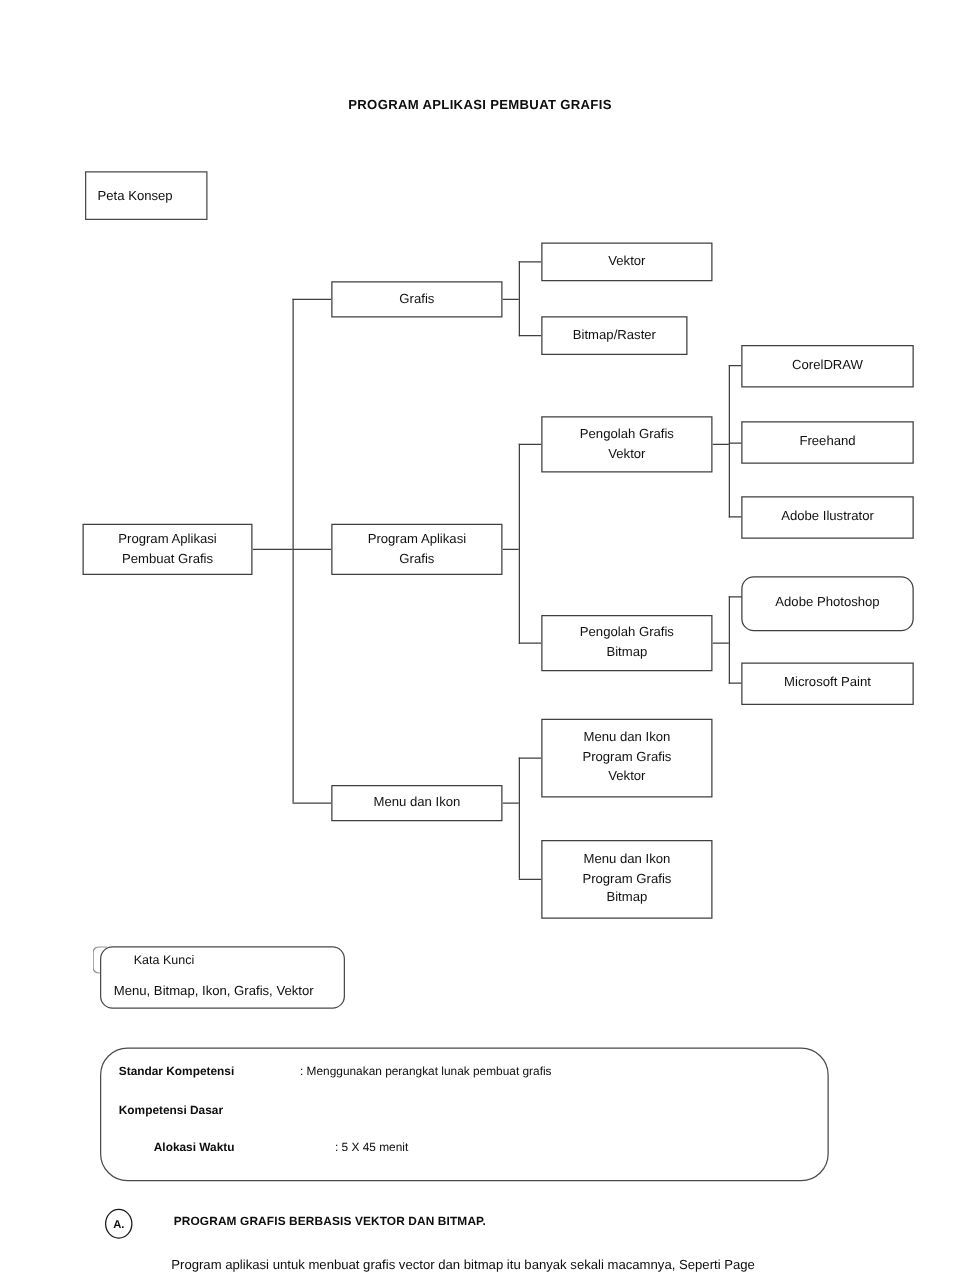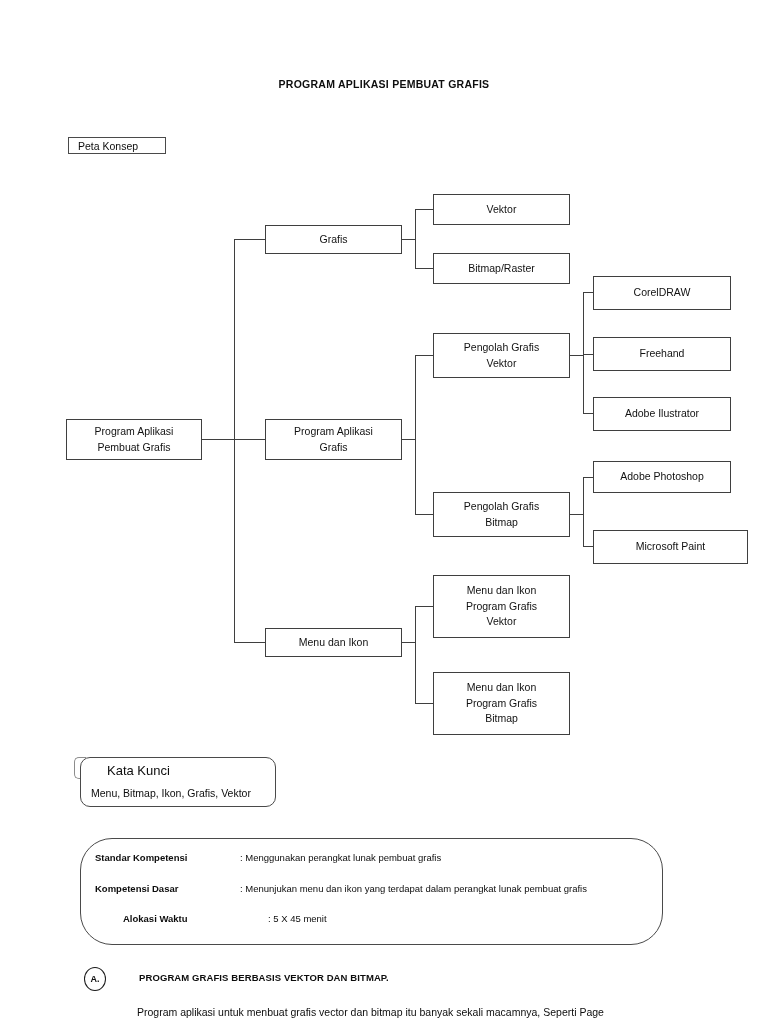--- a/index.html
+++ b/index.html
@@ -42,21 +42,21 @@
     text-align: center;
     color: #111;
     z-index: 3;
   }
   .node .ln { display: block; white-space: nowrap; }
 
   
   #peta-konsep {
     position: absolute;
     left: 68px; top: 137px;
-    width: 98px; height: 17px;
+    width: 98px; height: 39px;
     box-sizing: border-box;
     border: 1.3px solid #4a4a4a;
     background: #fff;
     display: flex; align-items: center;
     padding-left: 9px;
     font-size: 10.5px;
     z-index: 3;
   }
 
   
@@ -91,38 +91,38 @@
     box-sizing: border-box;
     border: 1.3px solid #8c8c8c;
     border-right: none;
     border-radius: 5px 0 0 5px;
     background: #fff;
     z-index: 2;
   }
   #kk-title {
     position: absolute;
     left: 10px; top: 5px;
-    font-size: 13px;
+    font-size: 10px;
     padding-left: 16px;
   }
   #kk-words {
     position: absolute;
     left: 10px; top: 29px;
     font-size: 10.5px;
     white-space: nowrap;
   }
 
   
   #competency-card {
     position: absolute;
     left: 80px; top: 838px;
     width: 583px; height: 107px;
     box-sizing: border-box;
     border: 1.3px solid #4a4a4a;
-    border-radius: 32px;
+    border-radius: 22px;
     background: #fff;
     z-index: 3;
   }
   .comp-row {
     position: absolute;
     left: 14px;
     width: 560px;
     height: 14px;
     font-size: 9.5px;
     white-space: nowrap;
@@ -217,21 +217,21 @@
 </div>
 
 <div class="node" style="left:265px; top:225px; width:137px; height:29px;">
   <span class="ln">Grafis</span>
 </div>
 
 <div class="node" style="left:433px; top:194px; width:137px; height:31px;">
   <span class="ln">Vektor</span>
 </div>
 
-<div class="node" style="left:433px; top:253px; width:137px; height:31px;">
+<div class="node" style="left:433px; top:253px; width:117px; height:31px;">
   <span class="ln">Bitmap/Raster</span>
 </div>
 
 <div class="node" style="left:265px; top:419px; width:137px; height:41px;">
   <span class="ln">Program Aplikasi</span>
   <span class="ln">Grafis</span>
 </div>
 
 <div class="node" style="left:433px; top:333px; width:137px; height:45px;">
   <span class="ln">Pengolah Grafis</span>
@@ -248,25 +248,25 @@
 </div>
 
 <div class="node" style="left:593px; top:337px; width:138px; height:34px;">
   <span class="ln">Freehand</span>
 </div>
 
 <div class="node" style="left:593px; top:397px; width:138px; height:34px;">
   <span class="ln">Adobe Ilustrator</span>
 </div>
 
-<div class="node" style="left:593px; top:461px; width:138px; height:32px;">
+<div class="node" style="left:593px; top:461px; width:138px; height:44px;border-radius:10px;">
   <span class="ln">Adobe Photoshop</span>
 </div>
 
-<div class="node" style="left:593px; top:530px; width:155px; height:34px;">
+<div class="node" style="left:593px; top:530px; width:138px; height:34px;">
   <span class="ln">Microsoft Paint</span>
 </div>
 
 <div class="node" style="left:265px; top:628px; width:137px; height:29px;">
   <span class="ln">Menu dan Ikon</span>
 </div>
 
 <div class="node" style="left:433px; top:575px; width:137px; height:63px;">
   <span class="ln">Menu dan Ikon</span>
   <span class="ln">Program Grafis</span>
@@ -285,21 +285,20 @@
   <div id="kk-words">Menu, Bitmap, Ikon, Grafis, Vektor</div>
 </div>
 
 <div id="competency-card">
   <div class="comp-row" id="comp-row-0">
     <span class="lbl">Standar Kompetensi</span>
     <span class="val">: Menggunakan perangkat lunak pembuat grafis</span>
   </div>
   <div class="comp-row" id="comp-row-1">
     <span class="lbl">Kompetensi Dasar</span>
-    <span class="val">: Menunjukan menu dan ikon yang terdapat dalam perangkat lunak pembuat grafis</span>
   </div>
   <div class="comp-row" id="comp-row-2">
     <span class="lbl">Alokasi Waktu</span>
     <span class="val">: 5 X 45 menit</span>
   </div>
 </div>
 
 <div id="section-marker">A.</div>
 <div id="section-heading">PROGRAM GRAFIS BERBASIS VEKTOR DAN BITMAP.</div>
 <div id="body-paragraph">Program aplikasi untuk menbuat grafis vector dan bitmap itu banyak sekali macamnya, Seperti Page</div>

